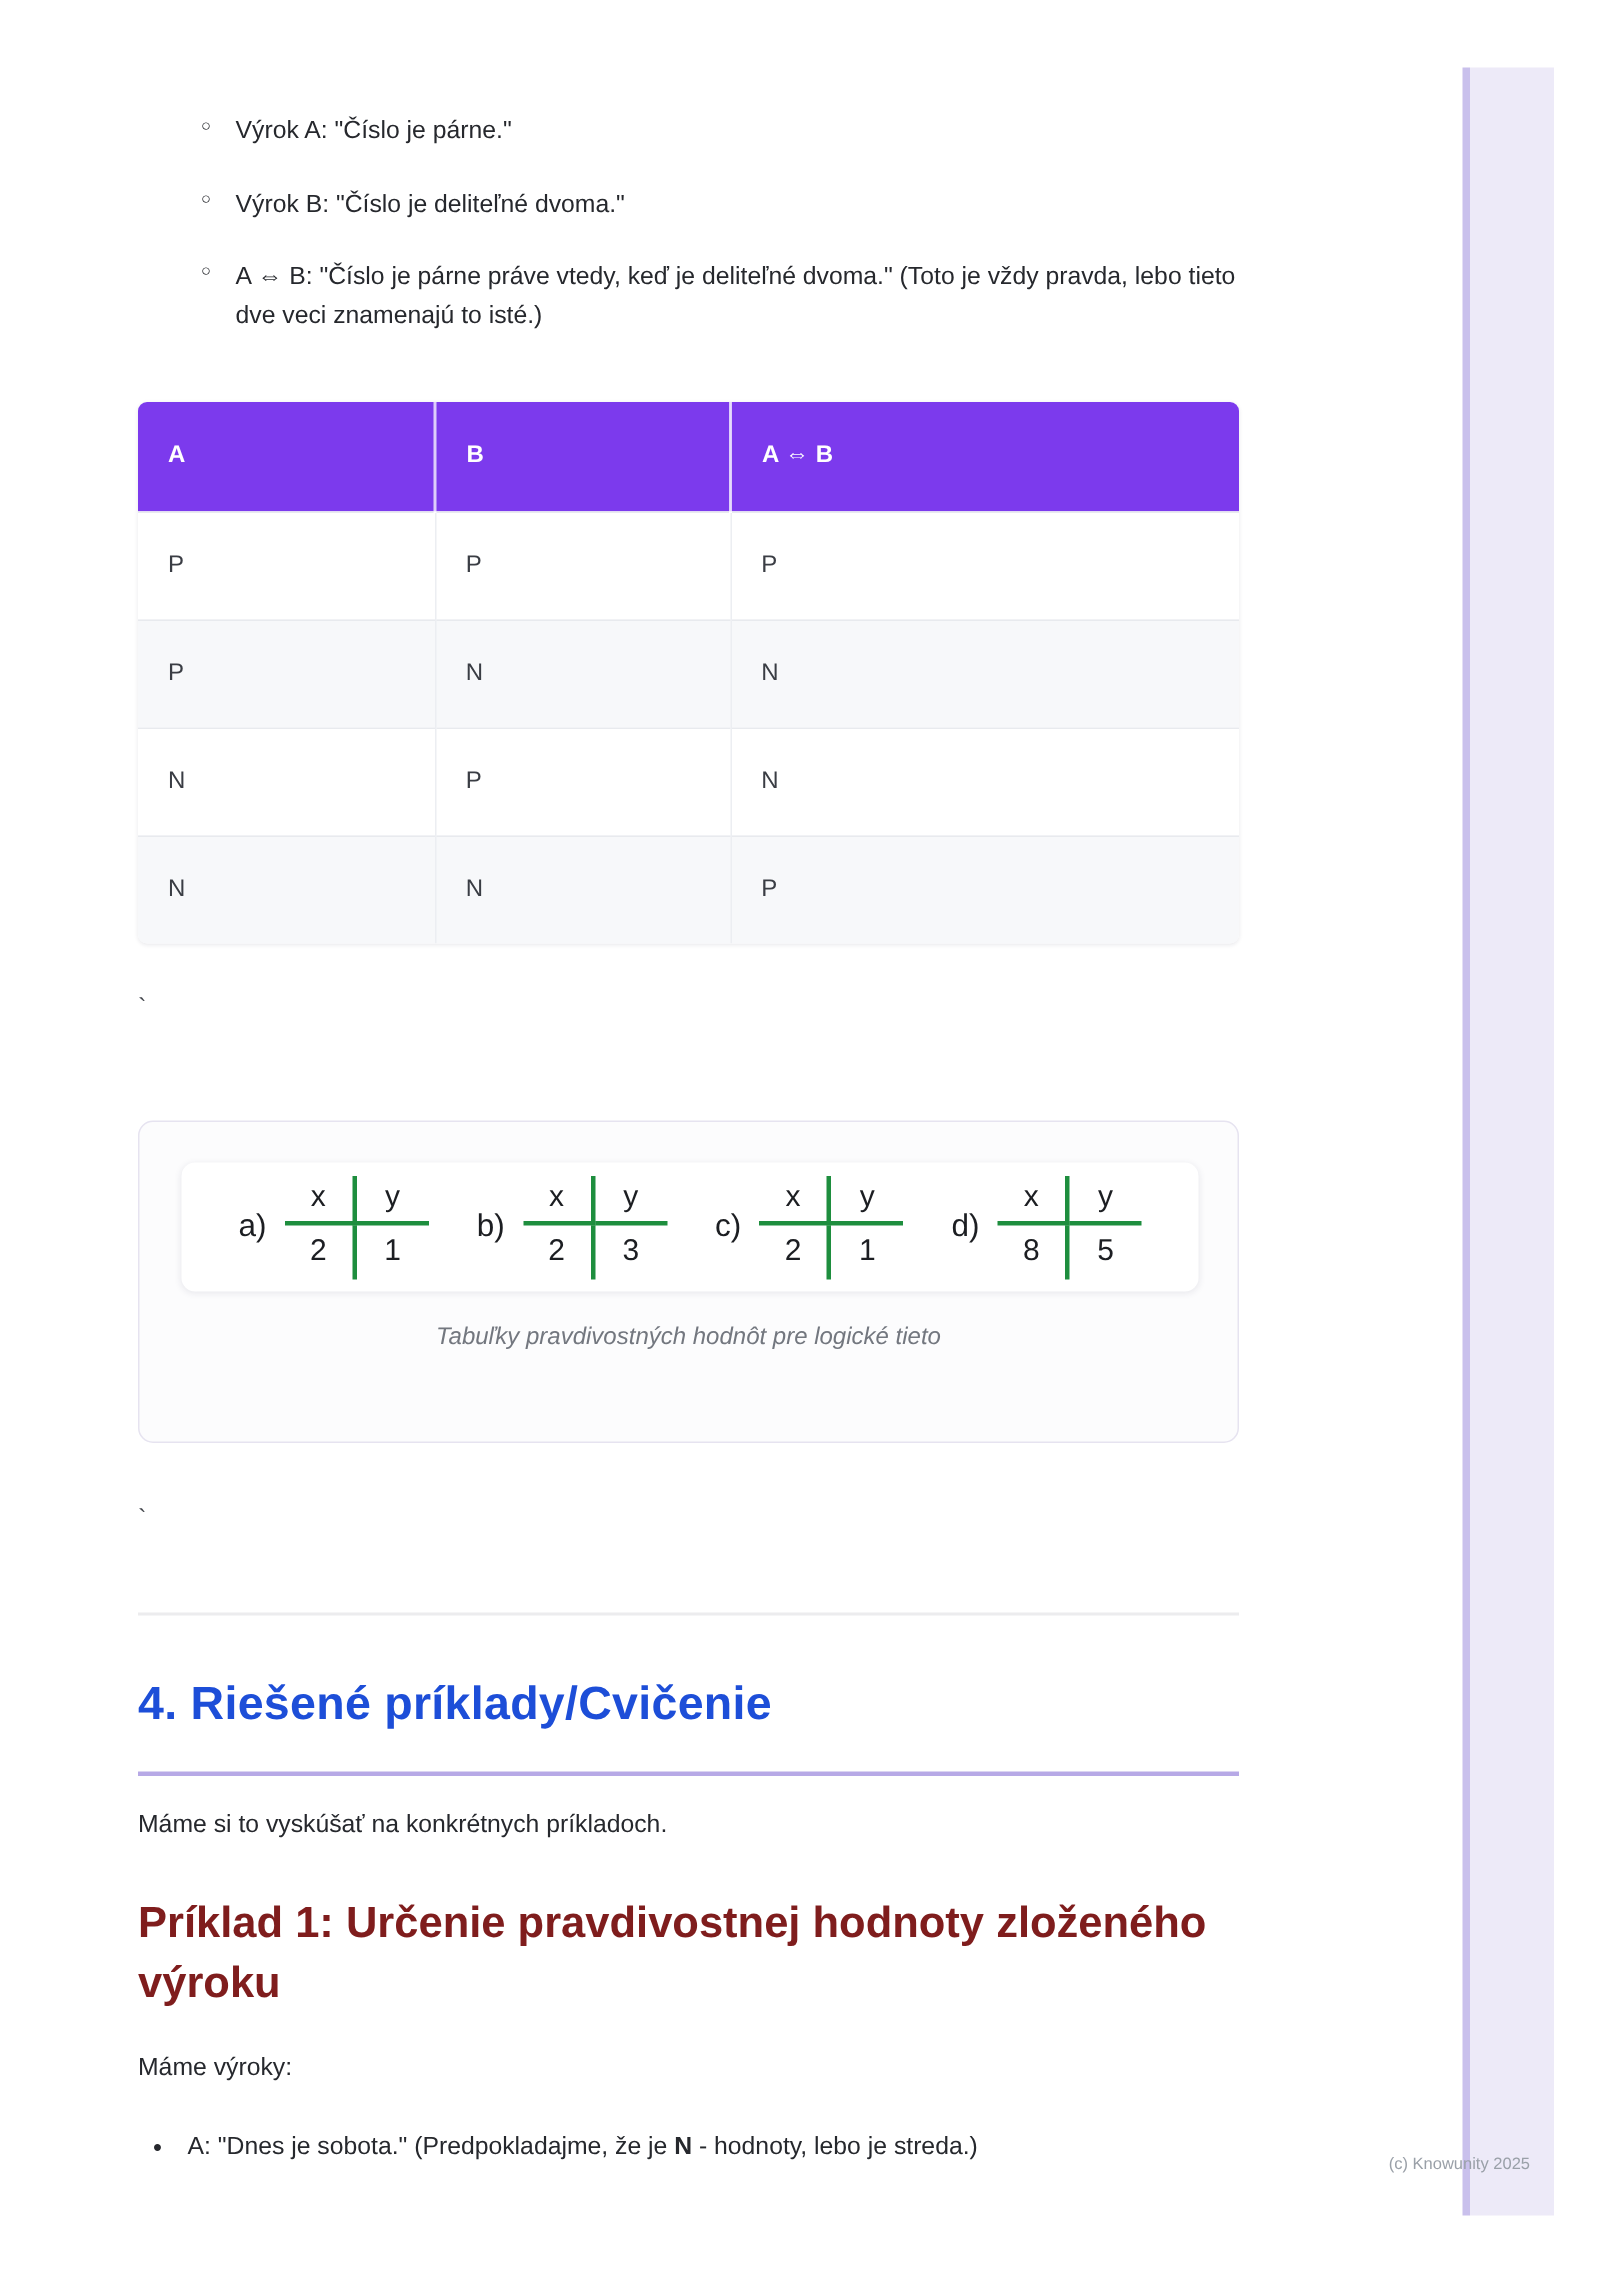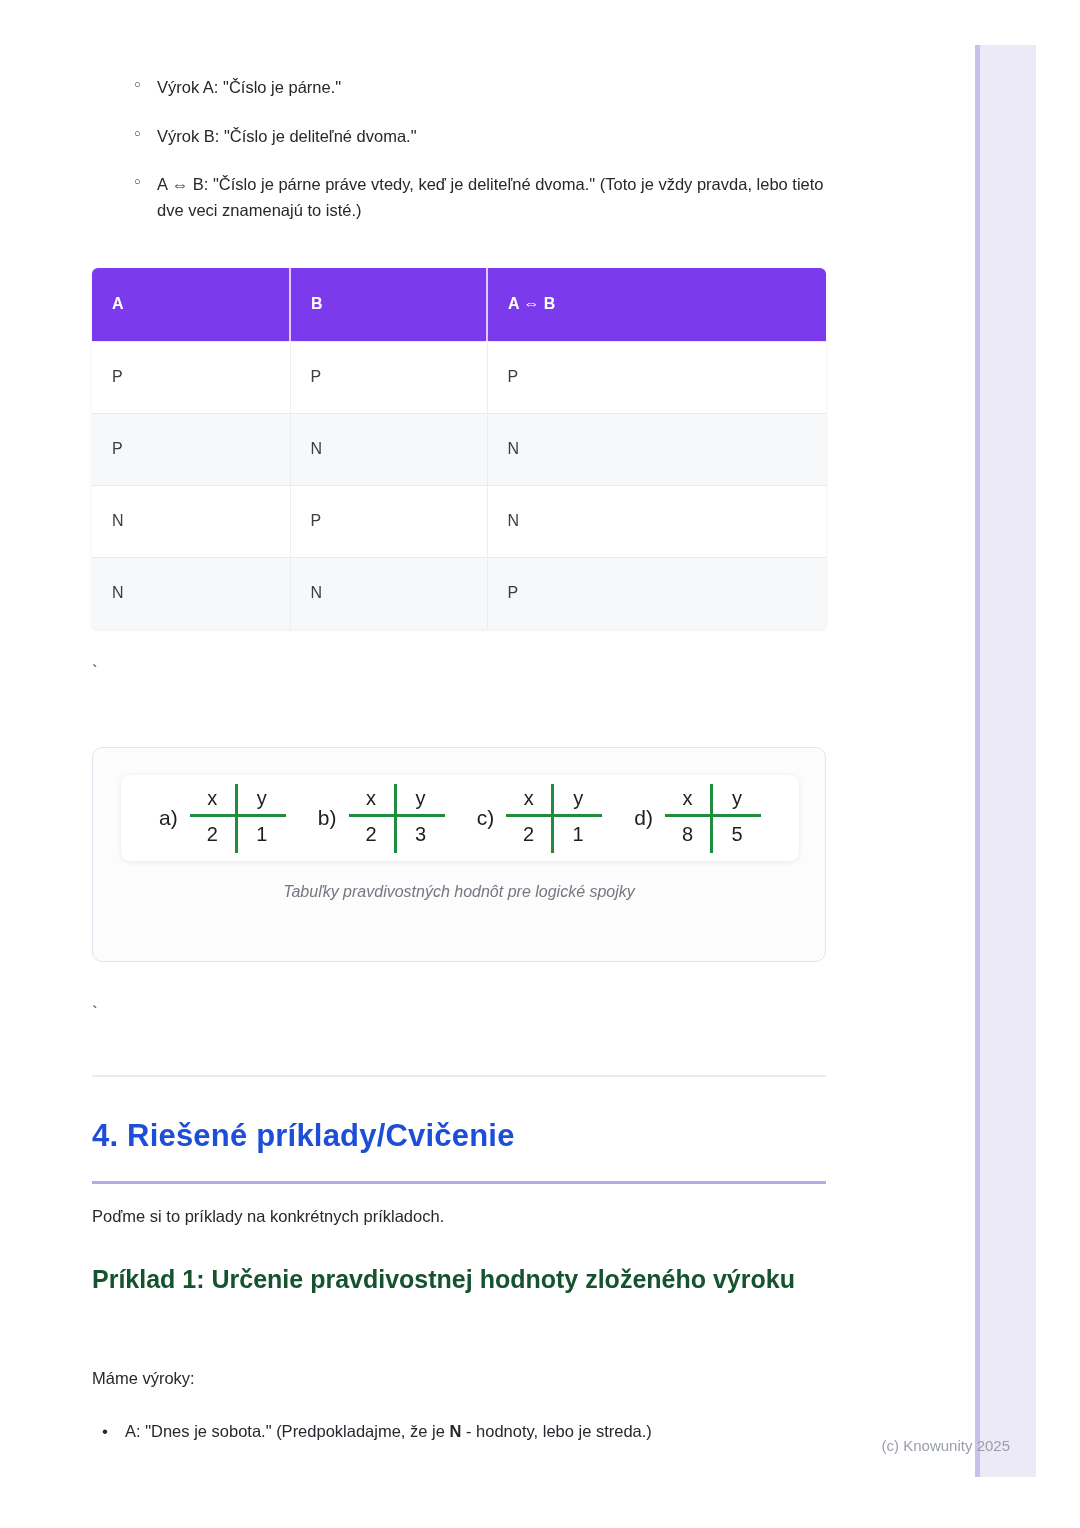--- a/index.html
+++ b/index.html
@@ -89,32 +89,32 @@
   
   .divider { position:absolute; top:1075px; left:0; width:734px; height:2px; background:#ececee; }
   h2.sec-heading {
     position:absolute; top:1118px; left:0; width:734px;
     font-size:31px; font-weight:bold; color:#1d4ed8; letter-spacing:0.2px;
   }
   .sec-underline { position:absolute; top:1181px; left:0; width:734px; height:3px; background:#b7a9e6; }
   p.sec-intro { position:absolute; top:1207px; left:0; width:734px; font-size:16.5px; color:#26282d; }
   h3.sub-heading {
     position:absolute; top:1262px; left:0; width:734px;
-    font-size:25px; font-weight:bold; color:#14532d; line-height:1.38;
+    font-size:29px; font-weight:bold; color:#7f1d1d; line-height:1.38;
   }
   p.lead { position:absolute; top:1369px; left:0; width:734px; font-size:16.5px; }
   .ex-bullet { position:absolute; top:1422px; left:0; width:734px; font-size:16.5px; }
   .ex-bullet .li1 { font-style:normal; }
   .ex-bullet .li1::before { top:0; }
   .bold { font-weight:bold; }
 
   
   .footer {
-    position:absolute; top:1437px; right:70px; z-index:3;
-    font-size:15px; color:#9aa0a8;
+    position:absolute; top:1437px; right:60px; z-index:3;
+    font-size:11px; color:#9aa0a8;
   }
 </style>
 </head>
 <body>
 
 <div class="page">
 
   <div class="side-panel"></div>
   <div class="side-line"></div>
 
@@ -204,29 +204,29 @@
           <span class="mini-label">d)</span>
           <div class="cross">
             <div class="cell tl">x</div>
             <div class="cell tr">y</div>
             <div class="cell bl">8</div>
             <div class="cell br">5</div>
           </div>
         </div>
 
       </div>
-      <div class="fig-caption">Tabuľky pravdivostných hodnôt pre logické spojky</div>
+      <div class="fig-caption">Tabuľky pravdivostných hodnôt pre logické tieto</div>
     </div>
 
     <div class="stray s2">`</div>
 
     <div class="divider"></div>
     <h2 class="sec-heading">4. Riešené príklady/Cvičenie</h2>
     <div class="sec-underline"></div>
-    <p class="sec-intro">Poďme si to príklady na konkrétnych príkladoch.</p>
+    <p class="sec-intro">Máme si to vyskúšať na konkrétnych príkladoch.</p>
     <h3 class="sub-heading">Príklad 1: Určenie pravdivostnej hodnoty zloženého výroku</h3>
     <p class="lead">Máme výroky:</p>
 
     <div class="ex-bullet">
       <div class="li1"><span>A: "Dnes je sobota." (Predpokladajme, že je </span><span class="bold">N</span><span> - hodnoty, lebo je streda.)</span></div>
     </div>
 
   </div>
 
   <div class="footer">(c) Knowunity 2025</div>

